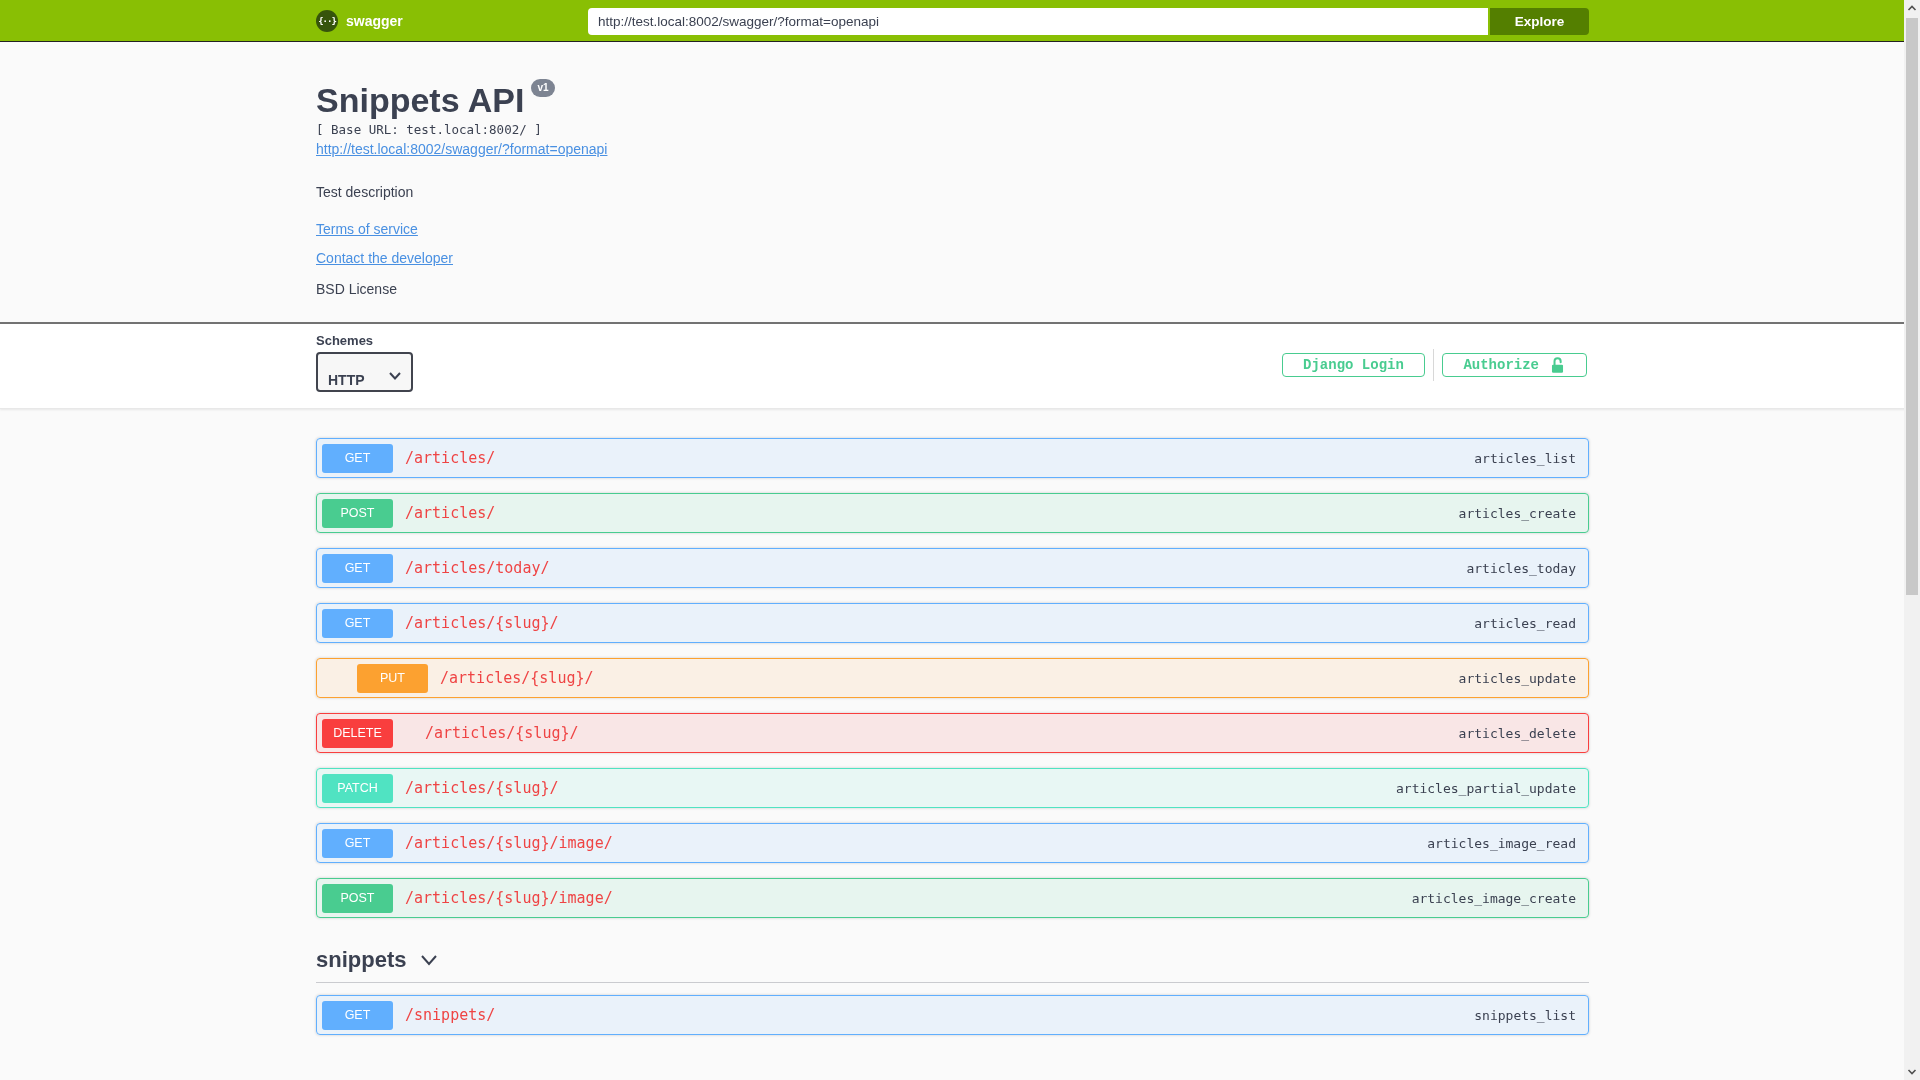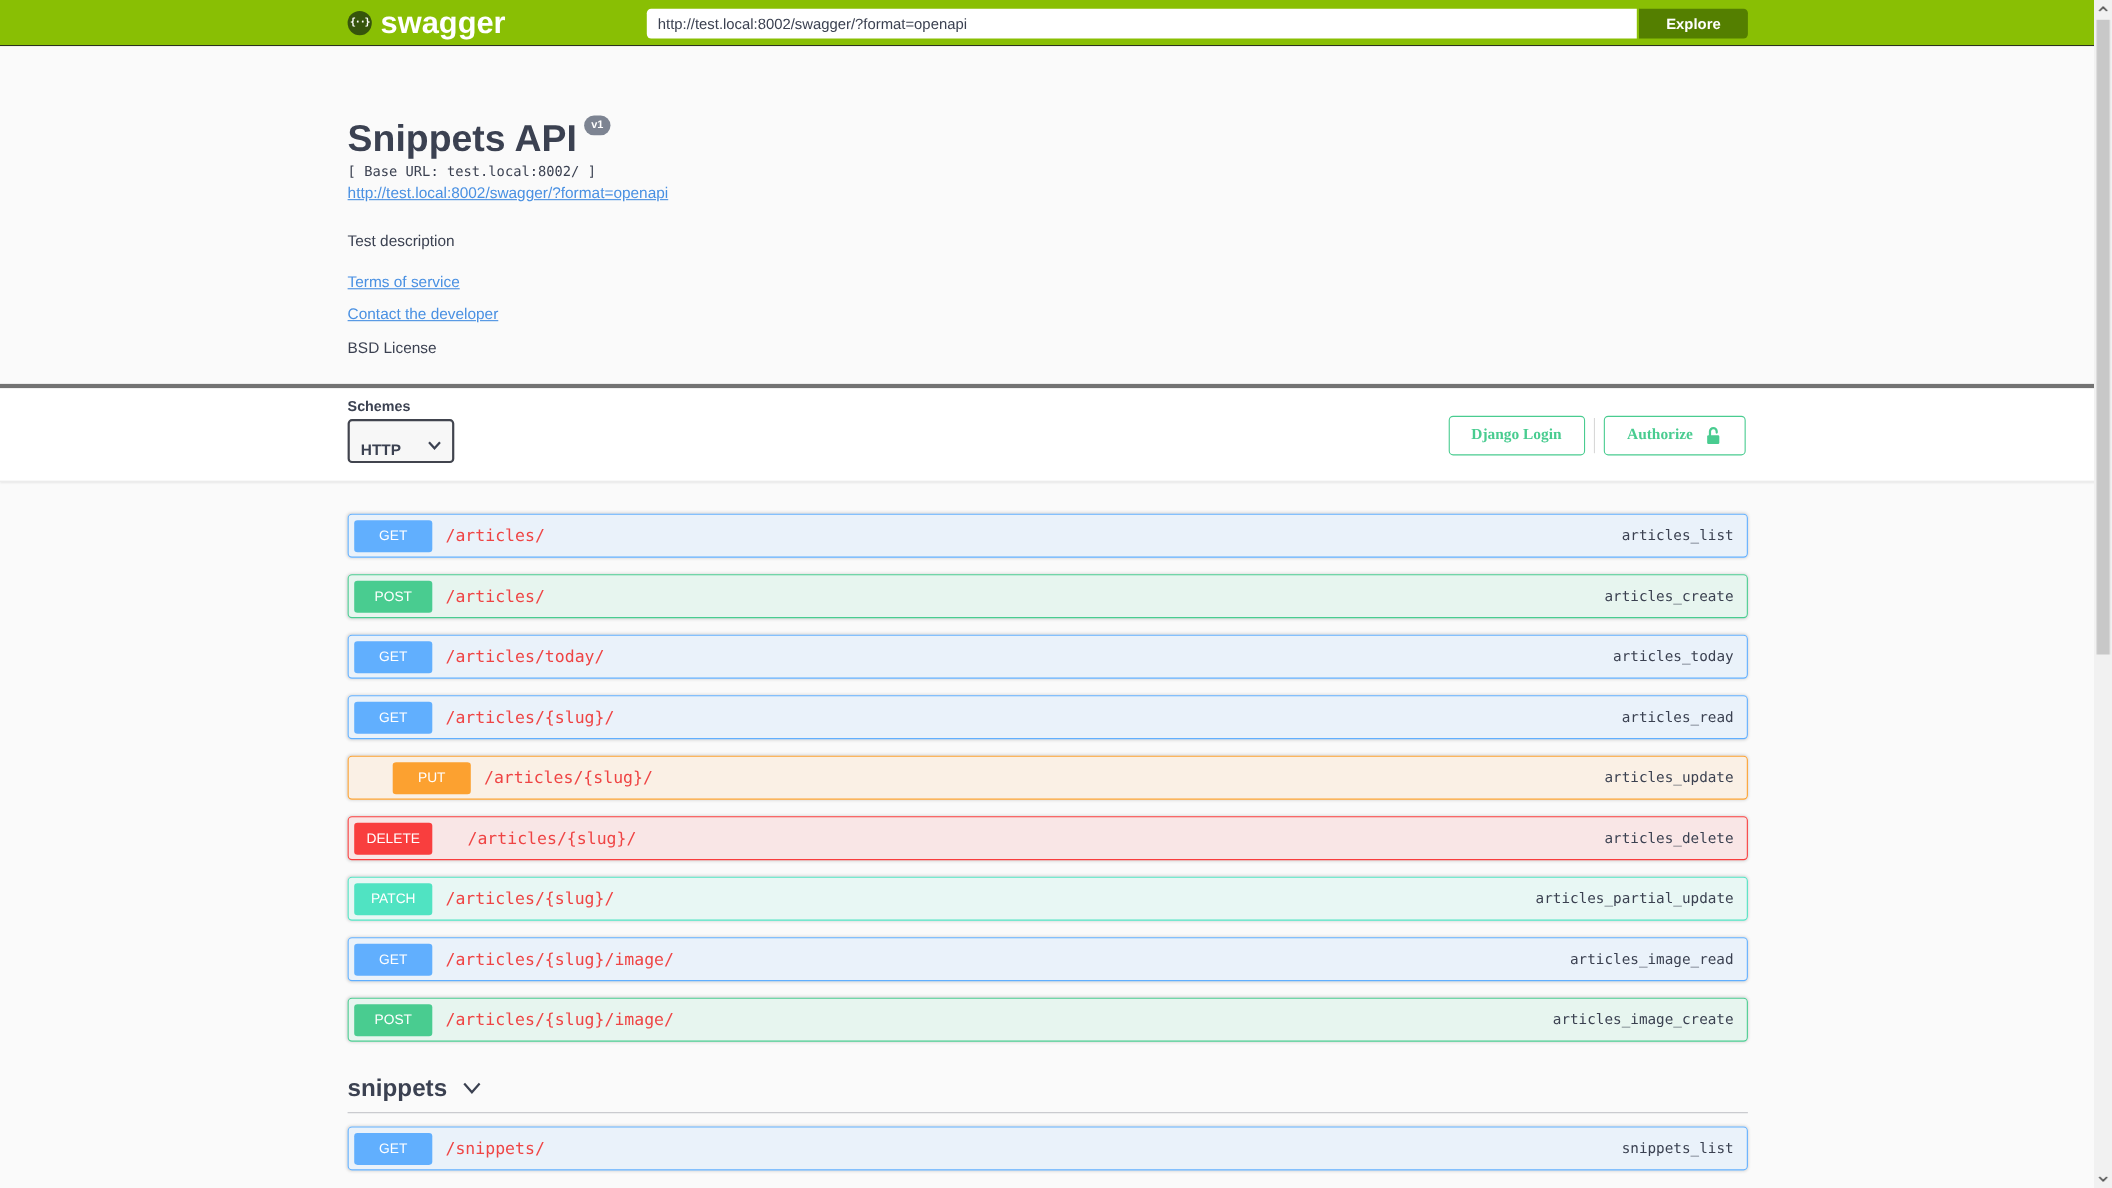--- a/index.html
+++ b/index.html
@@ -12,51 +12,51 @@
   }
   .wrapper { margin-left:316px; width:1273px; position:relative; }
 
   
   .topbar { height:42px; background:#89bf04; border-bottom:1px solid #222; }
   .topbar .wrapper { height:42px; }
   .brand { position:absolute; left:0; top:0; height:42px; display:flex; align-items:center; text-decoration:none; cursor:pointer; }
   .logo-circle { width:22px; height:22px; border-radius:50%; background:#36540c; color:#fff;
     display:flex; align-items:center; justify-content:center;
     font-family:"DejaVu Sans Mono", monospace; font-size:9px; font-weight:bold; letter-spacing:-1px; }
-  .brand-text { color:#fff; font-size:28px; font-weight:700; margin-left:8px; }
+  .brand-text { color:#fff; font-size:14px; font-weight:700; margin-left:8px; }
   .download-url { position:absolute; left:272px; right:0; top:8px; height:27px; display:flex; }
   .url-input { flex:1; border:0; border-radius:4px 0 0 4px; padding:0 10px; font-size:13.5px;
     color:#3b4151; outline:none; font-family:"Liberation Sans", sans-serif; background:#fff; }
   .explore-btn { width:99px; margin-left:2px; background:#547f00; border:0; border-radius:0 4px 4px 0;
     color:#fff; font-weight:700; font-size:13.5px; cursor:pointer; font-family:"Liberation Sans", sans-serif; }
 
   
-  .info-section { background:#fafafa; border-bottom:4px solid #737373; padding:66px 0 24px; }
+  .info-section { background:#fafafa; border-bottom:2px solid #737373; padding:40px 0 24px; }
   .api-title { margin:0; font-size:34px; font-weight:700; line-height:36px; display:inline-flex; align-items:flex-start; }
   .version-badge { background:#7d8492; border-radius:57px; color:#fff; font-size:10px; font-weight:700;
     padding:3px 6px; margin-left:7px; position:relative; top:-3px; line-height:12px; }
   .base-url { font-family:"DejaVu Sans Mono", monospace; font-size:12.5px; line-height:15px; margin-top:4px; color:#3b4151; }
   .spec-link { display:inline-block; margin-top:4px; font-size:14px; line-height:17px; color:#4990e2; text-decoration:underline; cursor:pointer; }
   .description { margin-top:26px; font-size:14px; line-height:17px; }
   .info-link { display:block; width:max-content; font-size:14px; line-height:17px; color:#4990e2; text-decoration:underline; cursor:pointer; }
   .terms { margin-top:20px; }
   .contact { margin-top:12px; }
   .license { margin-top:14px; font-size:14px; line-height:17px; }
 
   
   .scheme-section { background:#fff; height:85px; border-bottom:1px solid #e8e8e8; box-shadow:0 1px 2px 0 rgba(0,0,0,.08); }
   .scheme-section .wrapper { height:85px; }
   .schemes-label { padding-top:9px; font-size:13px; font-weight:700; line-height:16px; }
   .scheme-select { margin-top:3px; width:97px; height:31px; border:2px solid #41444e; border-radius:4px;
     background:#f7f7f7; display:flex; align-items:flex-start; justify-content:space-between; padding:18px 10px;
     font-size:14px; font-weight:700; cursor:pointer; }
   .auth-wrapper { position:absolute; top:25px; right:2px; display:flex; align-items:center; }
-  .btn-outline { height:36px; border:1.5px solid #49cc90; border-radius:4px; background:transparent;
+  .btn-outline { height:24px; border:1.5px solid #49cc90; border-radius:4px; background:transparent;
     color:#49cc90; font-weight:700; font-size:14px; padding:0 20px; cursor:pointer;
-    display:flex; align-items:center; font-family:Liberation Serif, serif; }
+    display:flex; align-items:center; font-family:Liberation Mono, monospace; }
   .auth-divider { width:1.5px; height:32px; background:#d8d8d8; margin:0 8px; }
   .lock-icon { margin-left:10px; display:inline-flex; }
 
   
   .tag-section { margin-top:29px; }
   .tag-header { display:flex; align-items:center; padding-bottom:9px; border-bottom:1px solid rgba(59,65,81,.25); cursor:pointer; }
   .tag-title { margin:0; font-size:22px; font-weight:700; line-height:26px; }
   .chevron { margin-left:14px; display:inline-flex; }
   .op-list { margin-top:12px; }
   .op-row { height:40px; border:1px solid; border-radius:4px; display:flex; align-items:center;

